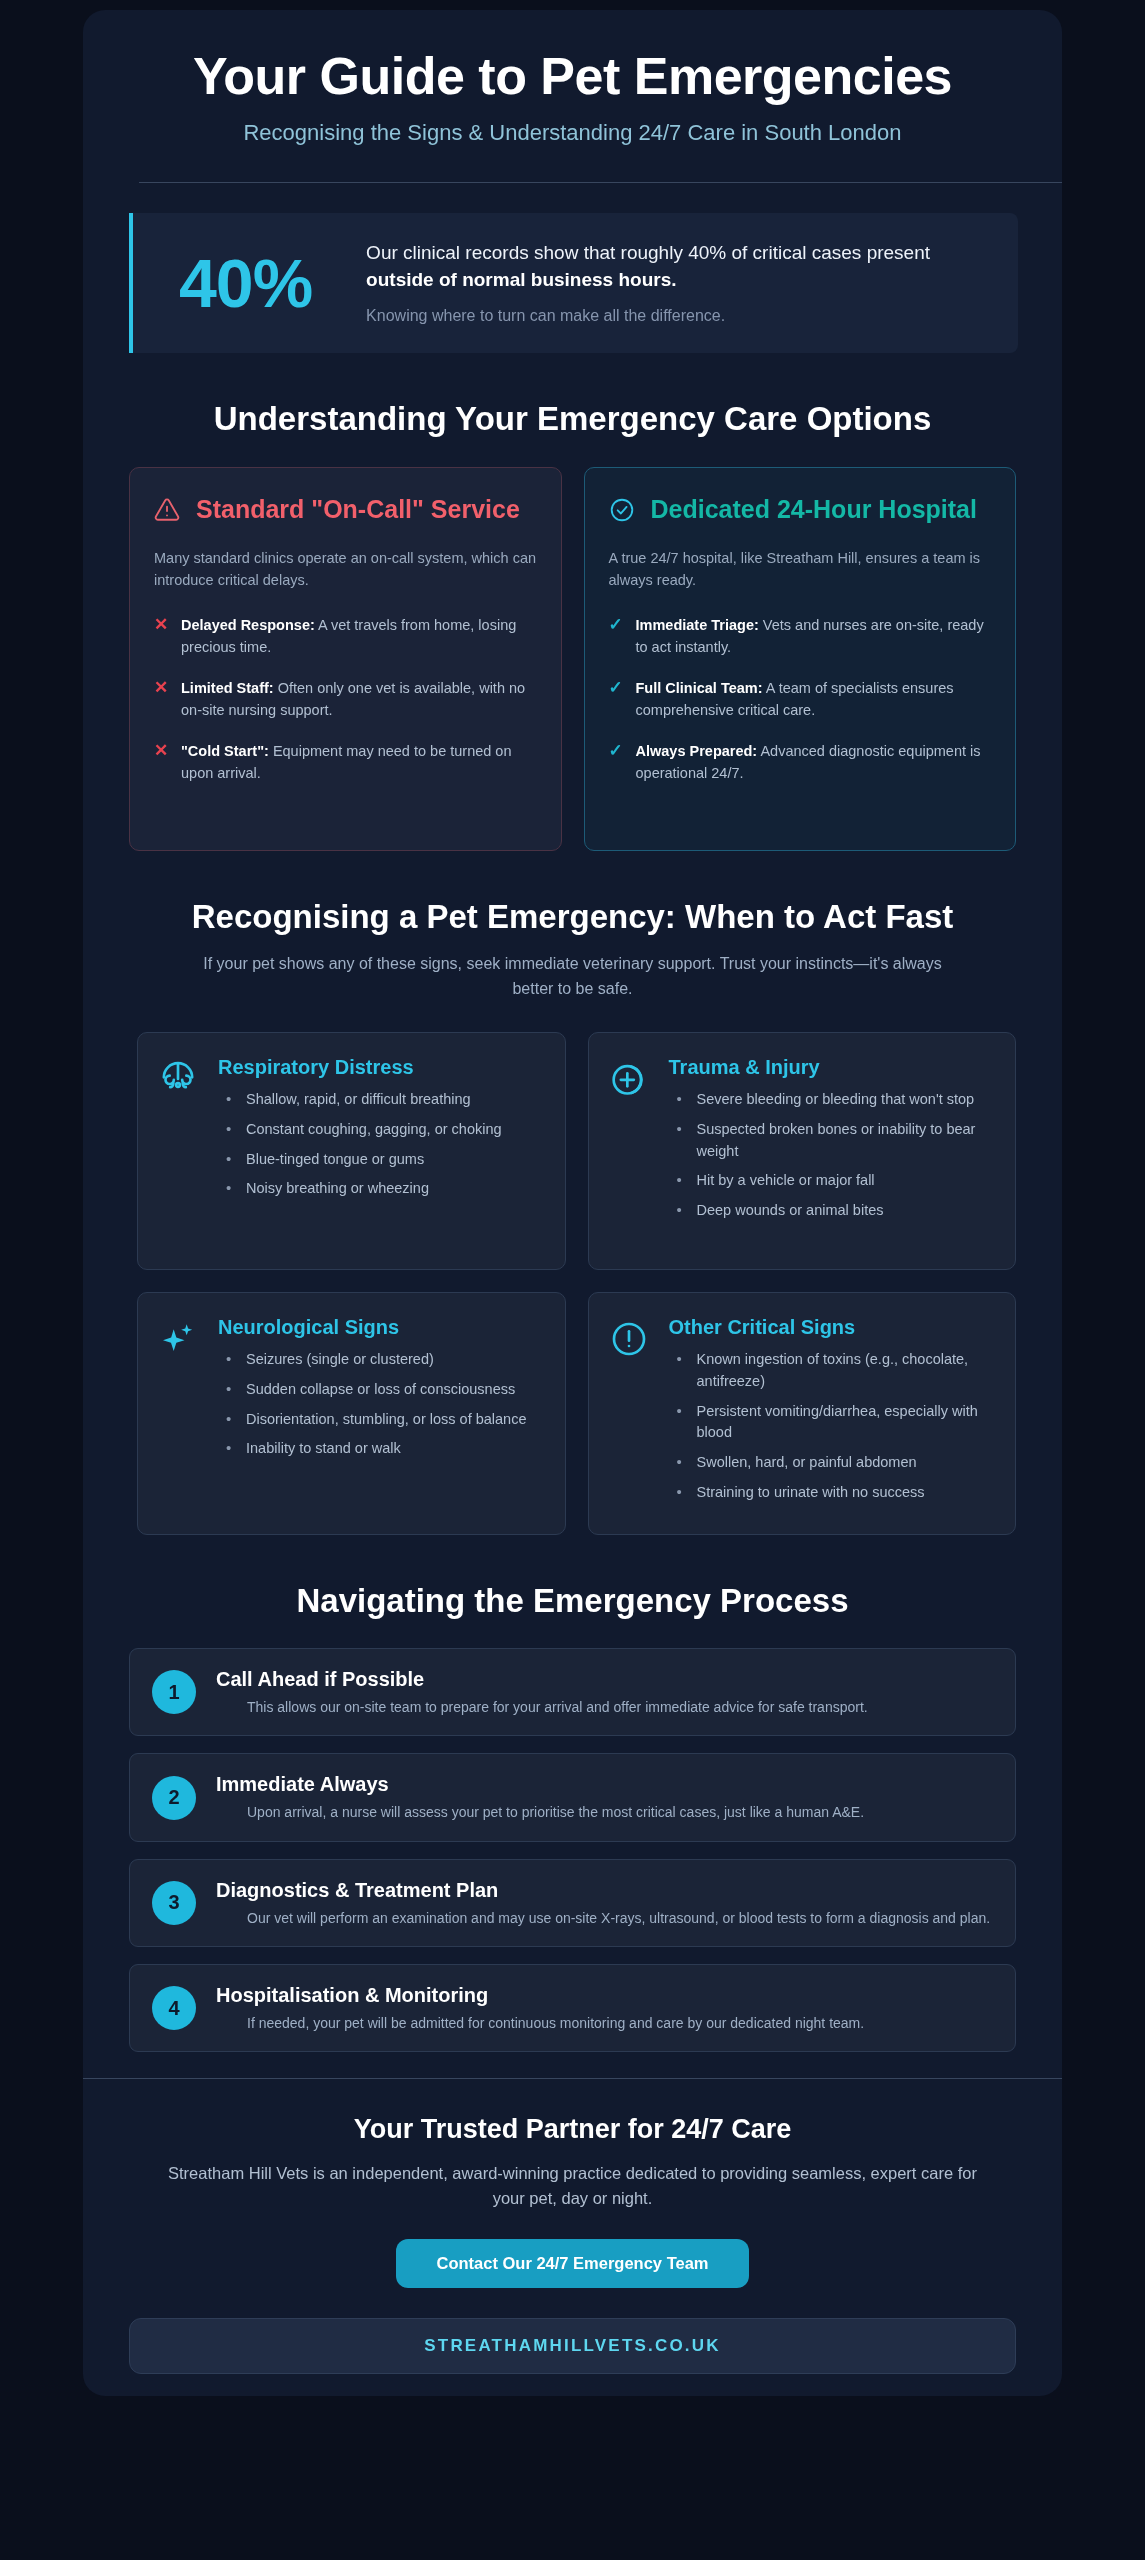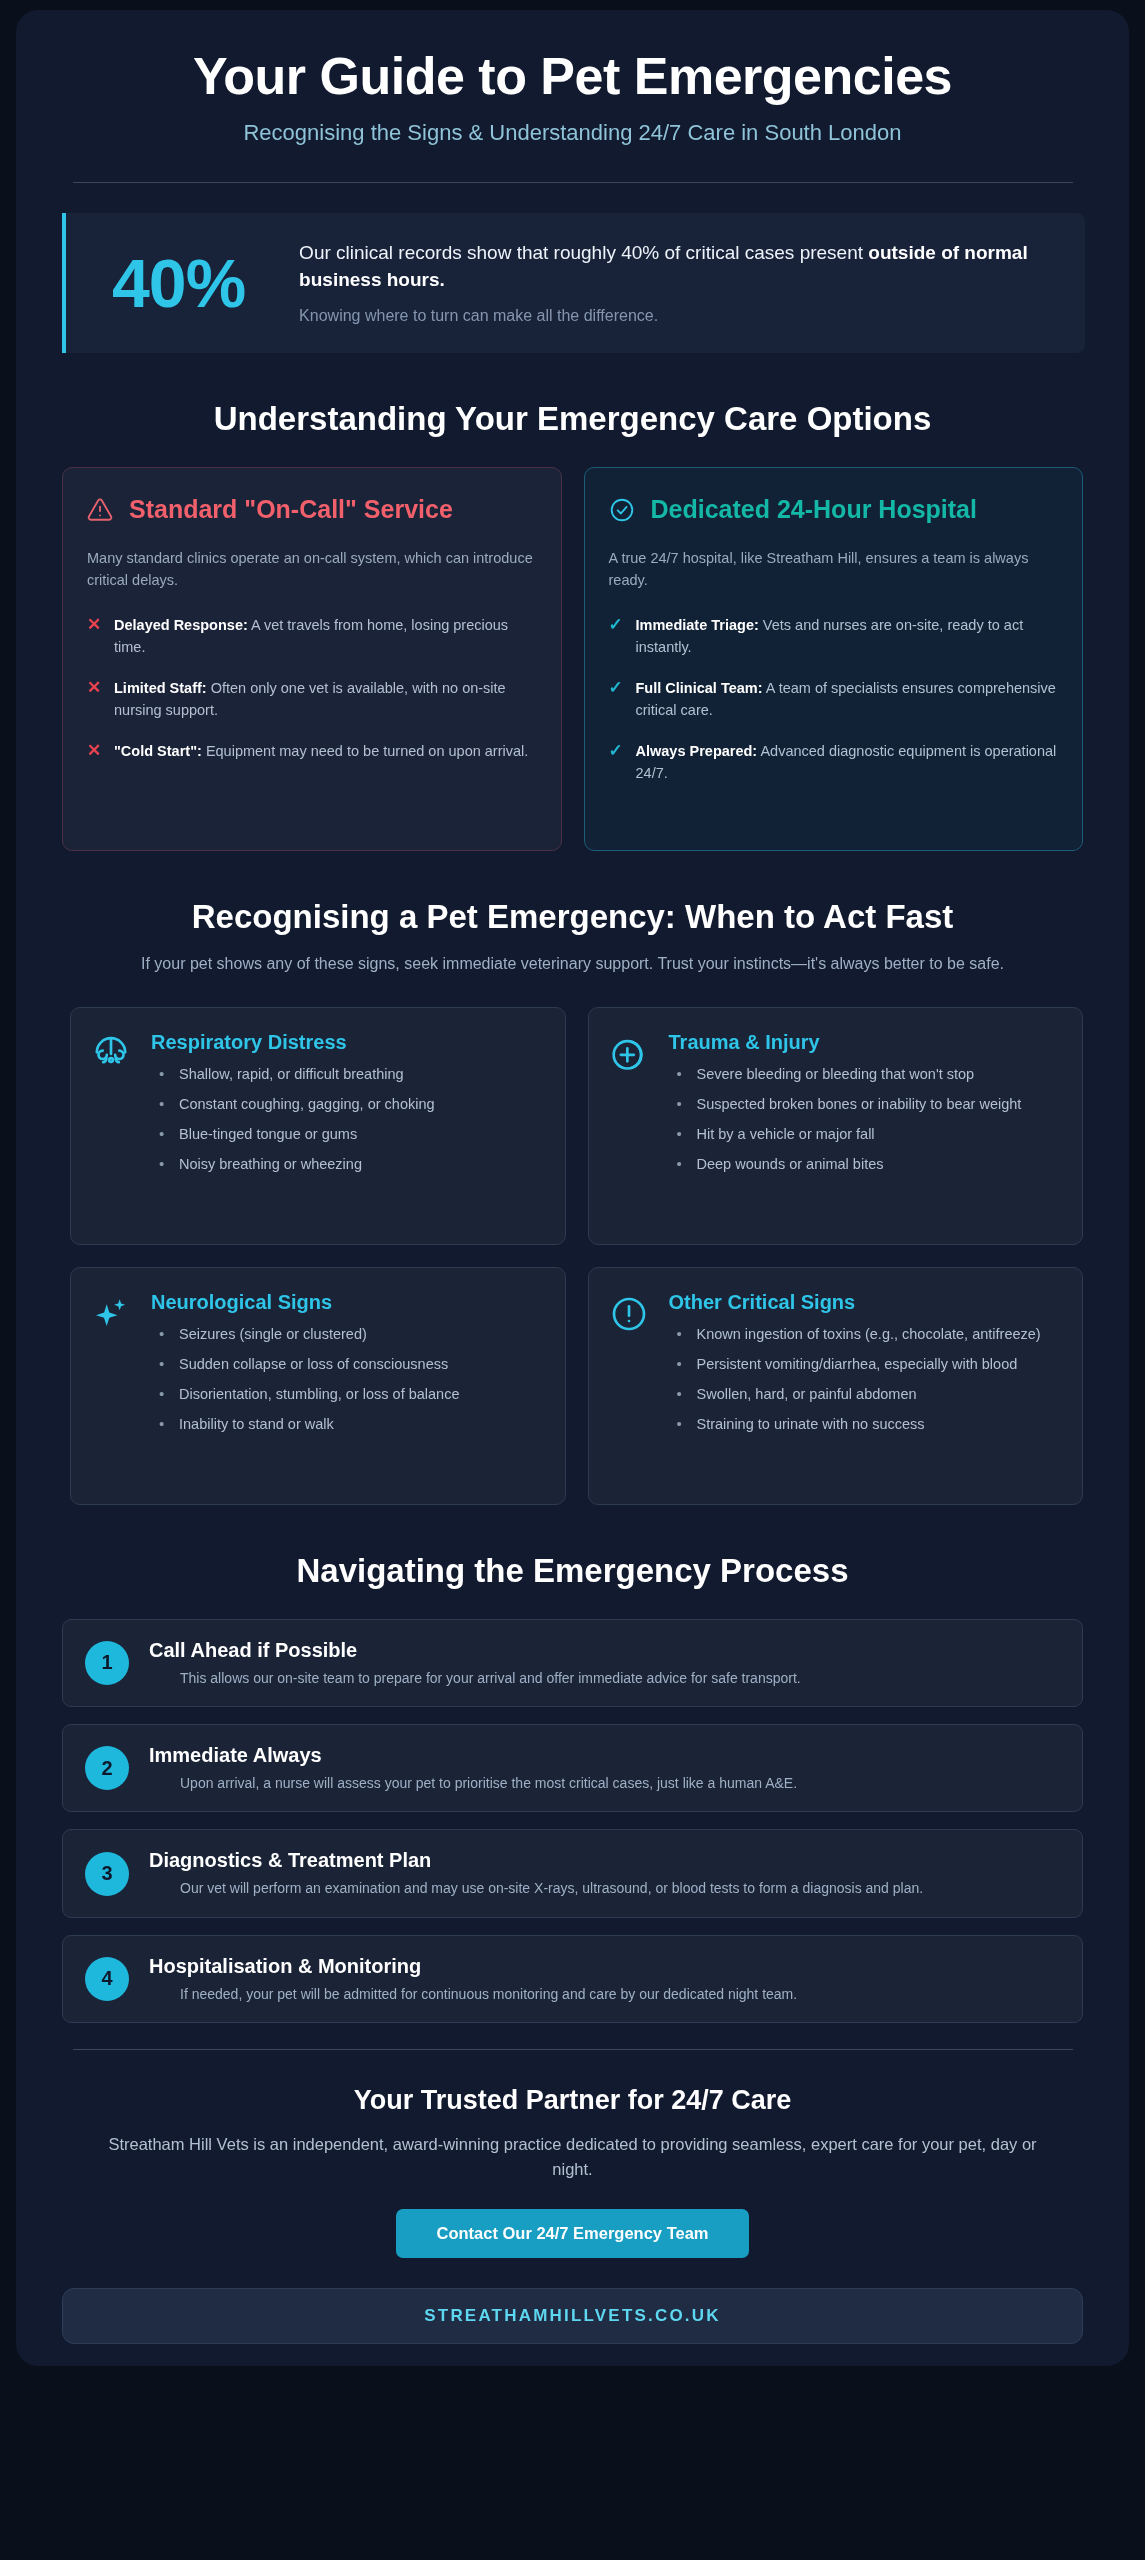--- a/index.html
+++ b/index.html
@@ -5,21 +5,21 @@
   * { box-sizing: border-box; margin: 0; padding: 0; }
   html, body {
     width: 1145px;
     background: #0a0f1c;
     font-family: "Liberation Sans", sans-serif;
     -webkit-font-smoothing: antialiased;
   }
   body { padding: 10px 0 0 0; }
 
   .page {
-    width: 1113px;
+    width: 979px;
     margin: 0 auto;
     background: #111a2e;
     border-radius: 22px;
     padding: 0 0 22px 0;
     overflow: hidden;
     position: relative;
   }
 
   
   .header { padding: 38px 56px 0 56px; text-align: center; }
@@ -255,21 +255,21 @@
   }
   .cta {
     display: inline-block;
     margin-top: 28px;
     background: #189ec2;
     color: #ffffff;
     font-weight: 700;
     font-size: 16.5px;
     padding: 15px 40px;
     border: none;
-    border-radius: 7px;
+    border-radius: 12px;
     cursor: pointer;
     font-family: "Liberation Sans", sans-serif;
   }
   .urlbar {
     margin: 30px 46px 0 46px;
     background: #202c44;
     border: 1px solid #2e3d57;
     border-radius: 12px;
     text-align: center;
     padding: 17px 10px;

